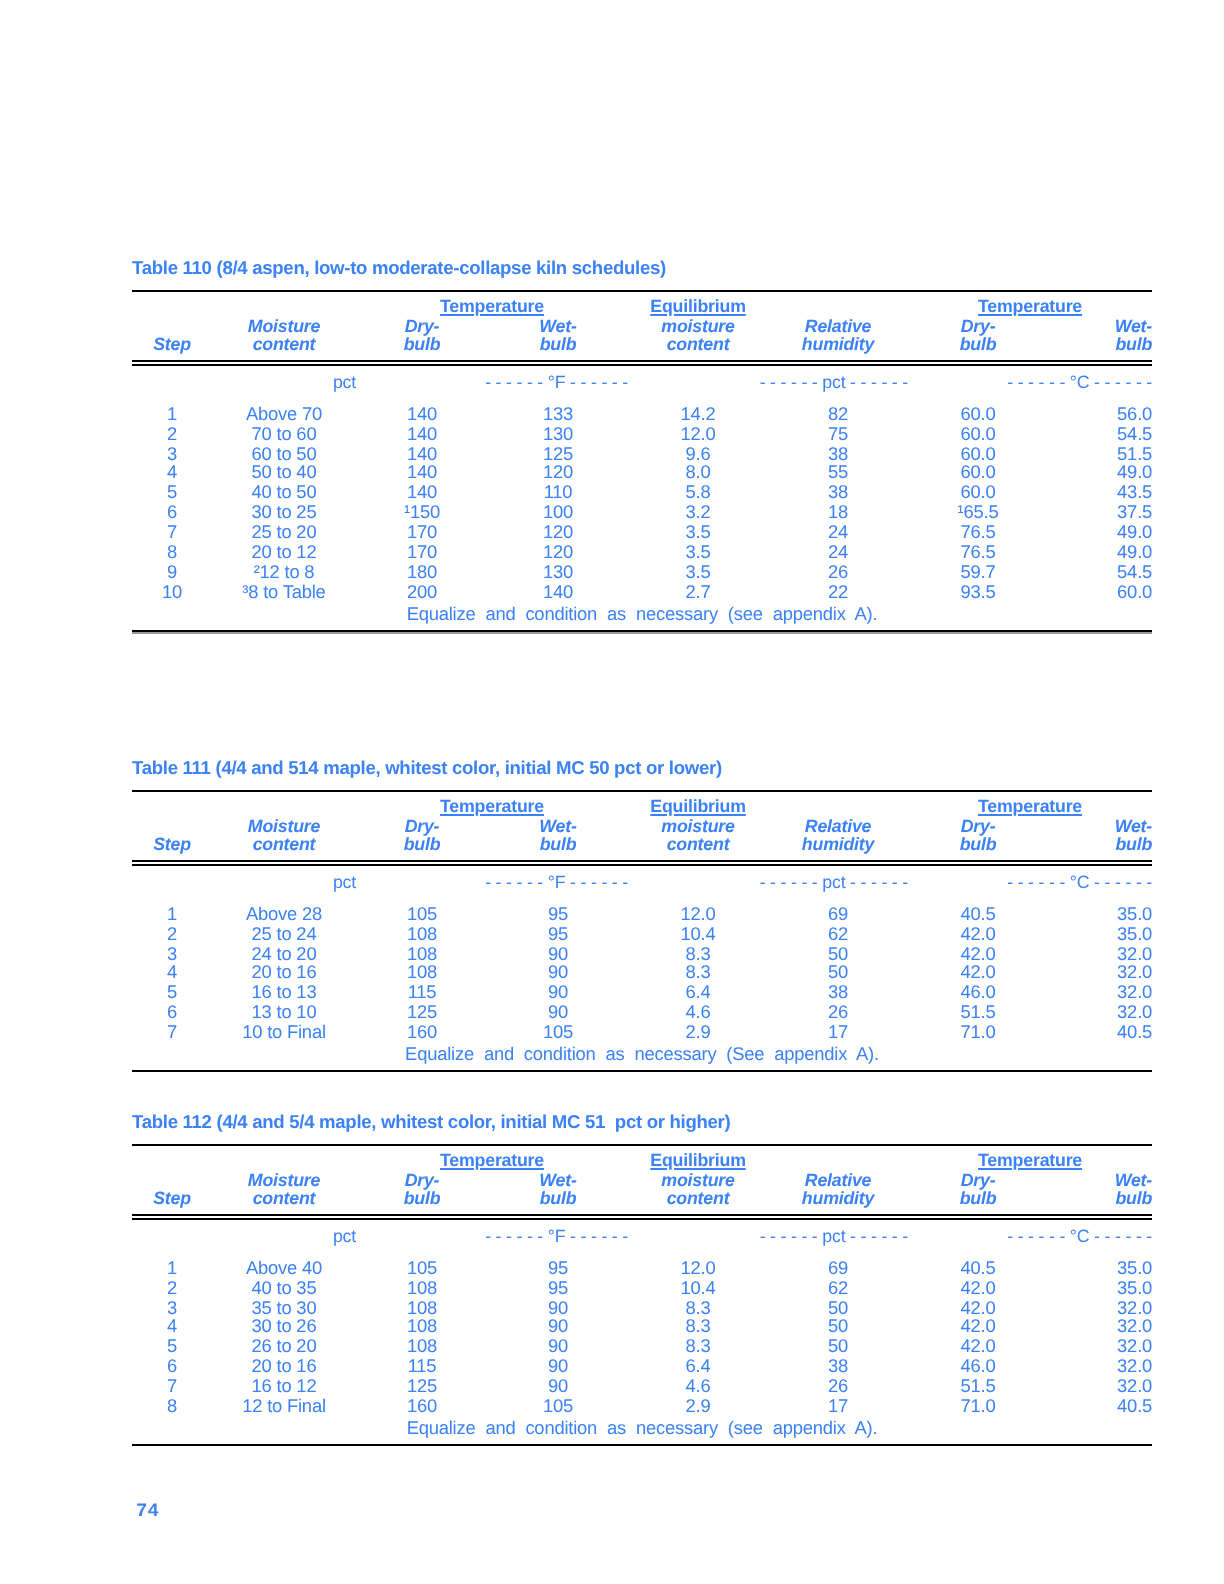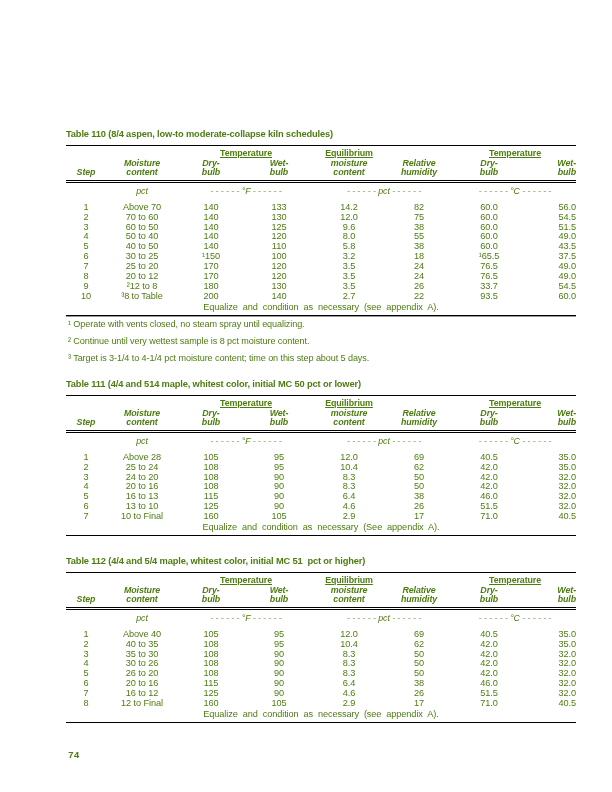--- a/index.html
+++ b/index.html
@@ -5,21 +5,21 @@
   html, body {
     margin: 0; padding: 0;
     width: 612px; height: 792px;
     background: #ffffff;
     overflow: hidden;
   }
   .page {
     position: relative;
     width: 612px; height: 792px;
     background: #ffffff;
-    color: #4d7c0f;
+    color: #3b82f6;
     font-family: "Liberation Sans", "DejaVu Sans", sans-serif;
   }
   .slot {
     position: absolute;
     left: 66px;
     width: 510px;
   }
   .table-title {
     font-size: 9.3px;
     font-weight: bold;
@@ -46,23 +46,23 @@
   tr.span-row th { padding-top: 3px; text-decoration: underline; }
   tr.head-row th { border-bottom: 3px double #000; padding-bottom: 2px; font-style: italic; }
   table.kiln td {
     font-size: 9.2px;
     line-height: 9.9px;
     padding: 0;
     text-align: center;
     letter-spacing: -0.1px;
   }
   tr.units-row td {
-    font-style: italic;
     font-size: 8.9px;
     padding: 4px 0 6px 0;
+    text-align: right;
   }
   .t-left  { text-align: left; }
   .t-right { text-align: right !important; }
   tbody tr:first-of-type ~ tr td { }
   tr.footer-row td {
     text-align: center;
     padding: 1px 0 2px 0;
     border-bottom: 1px solid #000;
     word-spacing: 2.5px;
   }
@@ -222,45 +222,40 @@
             <td>76.5</td>
             <td class="t-right">49.0</td>
           </tr>
           <tr>
             <td class="t-left">9</td>
             <td>²12 to 8</td>
             <td>180</td>
             <td>130</td>
             <td>3.5</td>
             <td>26</td>
-            <td>33.7</td>
+            <td>59.7</td>
             <td class="t-right">54.5</td>
           </tr>
           <tr>
             <td class="t-left">10</td>
             <td>³8 to Table</td>
             <td>200</td>
             <td>140</td>
             <td>2.7</td>
             <td>22</td>
             <td>93.5</td>
             <td class="t-right">60.0</td>
           </tr>
           <tr class="footer-row">
         <td colspan="8">Equalize and condition as necessary (see appendix A).</td>
       </tr>
     </tbody>
   </table>
 </div>
   <div class="light-rule"></div>
-  <div class="footnotes">
-    <p class="footnote-line">¹ Operate with vents closed, no steam spray until equalizing.</p>
-    <p class="footnote-line">² Continue until very wettest sample is 8 pct moisture content.</p>
-    <p class="footnote-line">³ Target is 3-1/4 to 4-1/4 pct moisture content; time on this step about 5 days.</p>
-  </div>
   <div class="slot" style="top:379px">
   <h3 class="table-title">Table 111 (4/4 and 514 maple, whitest color, initial MC 50 pct or lower)</h3>
   <table class="kiln">
     <colgroup>
       <col style="width:40px">
           <col style="width:72px">
           <col style="width:66px">
           <col style="width:70px">
       <col style="width:70px">
           <col style="width:70px">

